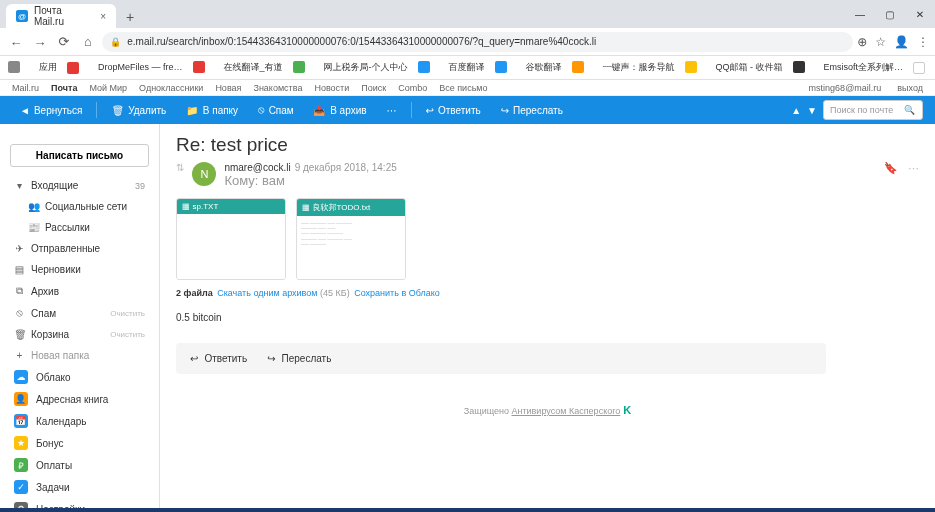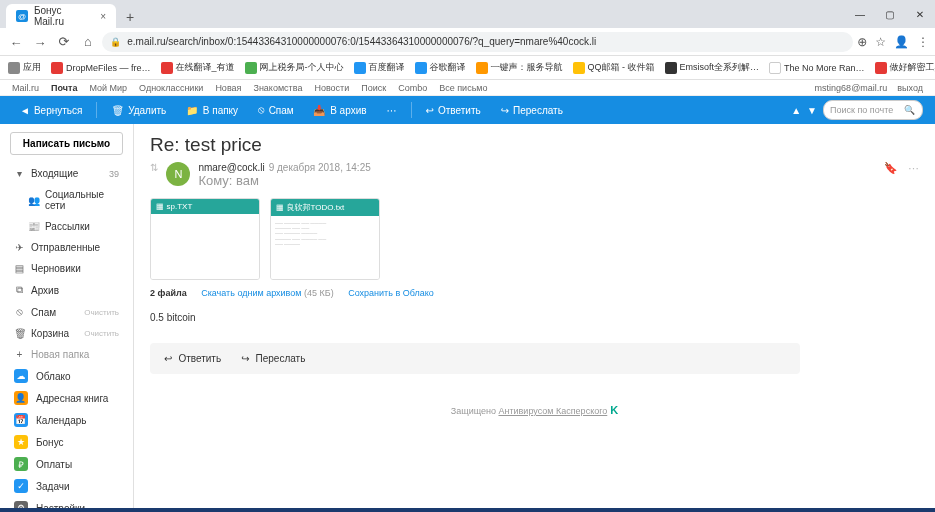--- a/index.html
+++ b/index.html
@@ -11,32 +11,32 @@
 .new-tab{width:20px;height:20px;margin-left:4px;margin-top:6px;display:flex;align-items:center;justify-content:center;color:#555;font-size:14px}
 .win-btns{position:absolute;right:0;top:0;display:flex}
 .win-btn{width:30px;height:28px;display:flex;align-items:center;justify-content:center;color:#333;font-size:10px}
 .win-btn.close{background:none}
 .addr-bar{height:28px;background:#fff;display:flex;align-items:center;padding:0 6px;gap:4px;border-bottom:1px solid #e0e0e0}
 .nav-btn{width:20px;height:20px;display:flex;align-items:center;justify-content:center;color:#555;font-size:13px}
 .url-box{flex:1;height:20px;background:#f1f3f4;border-radius:10px;display:flex;align-items:center;padding:0 8px;gap:6px;font-size:10px;color:#333}
 .lock{color:#5f6368;font-size:9px}
 .addr-right{display:flex;gap:8px;align-items:center;color:#555;font-size:12px}
 .bookmarks{height:24px;background:#fff;display:flex;align-items:center;padding:0 8px;gap:10px;border-bottom:1px solid #e0e0e0;font-size:9px;color:#333}
-.bm{display:flex;align-items:center;gap:3px;white-space:nowrap}
+.bm{display:flex;gap:19px;white-space:nowrap}
 .bm-icon{width:12px;height:12px;border-radius:2px;display:inline-block}
 .mail-nav{height:16px;background:#fff;display:flex;align-items:center;padding:0 12px;gap:12px;font-size:9px;color:#666;border-bottom:1px solid #eee}
 .mail-nav span.active{color:#333;font-weight:bold}
-.mail-nav-right{margin-left:auto;display:flex;gap:10px}
+.mail-nav-right{margin-left:auto;display:flex;gap:16px}
 .toolbar{height:28px;background:#168de2;display:flex;align-items:center;padding:0 12px;gap:4px;color:#fff;font-size:10px}
 .tb-btn{display:flex;align-items:center;gap:4px;padding:0 8px;height:28px}
 .tb-sep{width:1px;height:16px;background:rgba(255,255,255,.3);margin:0 2px}
 .tb-right{margin-left:auto;display:flex;align-items:center;gap:6px}
-.search-box{background:#fff;border-radius:9px;height:20px;width:100px;display:flex;align-items:center;padding:0 6px;color:#999;font-size:9px;border:1px solid #ccc}
+.search-box{background:#fff;border-radius:3px;height:20px;width:100px;display:flex;align-items:center;padding:0 6px;color:#999;font-size:9px;border:1px solid #ccc}
 .content{display:flex;height:calc(512px - 28px - 28px - 24px - 16px - 28px)}
-.sidebar{width:134px;border-right:1px solid #e0e0e0;padding:8px 0;display:flex;flex-direction:column}
+.sidebar{width:160px;border-right:1px solid #e0e0e0;padding:20px 0;display:flex;flex-direction:column}
 .compose{margin:0 10px 8px;border:1px solid #ccc;border-radius:3px;padding:5px;text-align:center;font-size:10px;font-weight:bold}
 .folder{display:flex;align-items:center;gap:6px;padding:5px 14px;font-size:10px;color:#333}
 .folder.sub{padding-left:28px}
 .folder-icon{width:11px;font-size:10px;color:#666;text-align:center}
 .folder-count{margin-left:auto;color:#999;font-size:9px}
 .folder-clear{margin-left:auto;color:#bbb;font-size:8px}
 .sidebar-bottom{margin-top:auto;padding-bottom:4px}
 .sb-item{display:flex;align-items:center;gap:8px;padding:4px 14px;font-size:10px;color:#333}
 .sb-icon{width:14px;height:14px;border-radius:3px;display:flex;align-items:center;justify-content:center;font-size:9px;color:#fff}
 .main{flex:1;padding:10px 16px;background:#fff;overflow:auto}
@@ -47,36 +47,36 @@
 .sender-line{font-size:10px}
 .sender-email{color:#333;font-weight:normal}
 .sender-date{color:#999;margin-left:4px}
 .sender-to{color:#999;font-size:13px}
 .msg-actions{margin-left:auto;display:flex;gap:10px;color:#bbb;font-size:11px}
 .attachments{display:flex;gap:10px;margin-bottom:8px}
 .attach{width:110px;height:82px;border:1px solid #ddd;border-radius:3px;overflow:hidden;display:flex;flex-direction:column}
 .attach-head{background:#26a69a;color:#fff;font-size:8px;padding:3px 5px;display:flex;align-items:center;gap:3px;white-space:nowrap;overflow:hidden}
 .attach-body{flex:1;background:#fff;padding:4px;font-size:4px;color:#999;line-height:1.3}
 .attach-links{font-size:9px;color:#333;margin-bottom:14px}
-.attach-links a{color:#168de2;text-decoration:none;margin-left:12px}
+.attach-links a{color:#168de2;text-decoration:none;margin-left:2px}
 .body-text{font-size:10px;color:#333;margin-bottom:20px}
 .reply-box{background:#f5f5f5;border-radius:4px;padding:10px 14px;display:flex;gap:20px;font-size:10px;color:#333;width:650px}
 .reply-btn{display:flex;align-items:center;gap:6px}
 .footer-note{text-align:center;font-size:9px;color:#999;margin-top:30px}
 .footer-note a{color:#999;text-decoration:underline}
 .k-logo{color:#00a88e;font-weight:bold;font-size:11px;margin-left:3px}
 .taskbar{height:4px;background:#1a3a6e;position:absolute;bottom:0;left:0;right:0}
 </style>
 </head>
 <body>
 
 <div class="browser-top">
   <div class="tab">
     <span class="tab-icon">@</span>
-    <span>Бонус Mail.ru</span>
+    <span>Почта Mail.ru</span>
     <span class="tab-close">×</span>
   </div>
   <div class="new-tab">+</div>
   <div class="win-btns">
     <div class="win-btn">—</div>
     <div class="win-btn">▢</div>
     <div class="win-btn close">✕</div>
   </div>
 </div>
 

